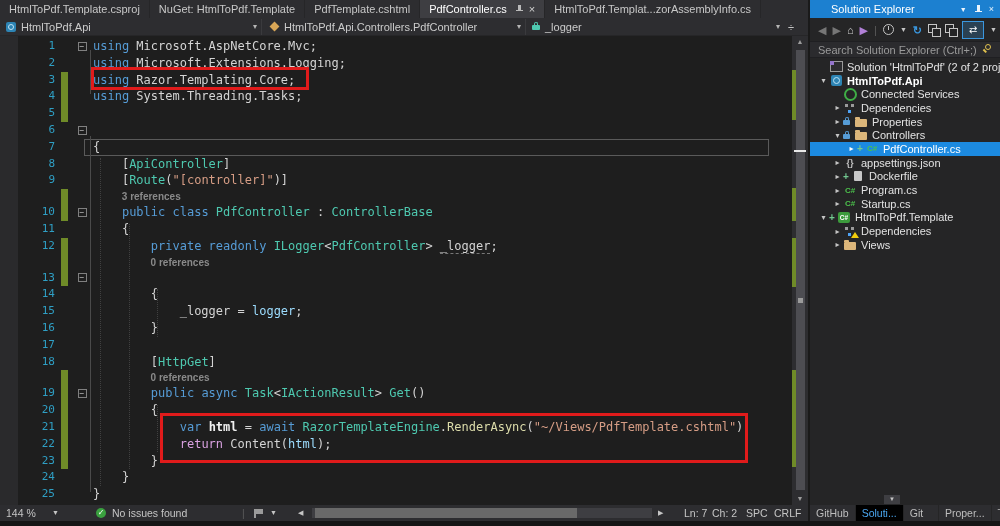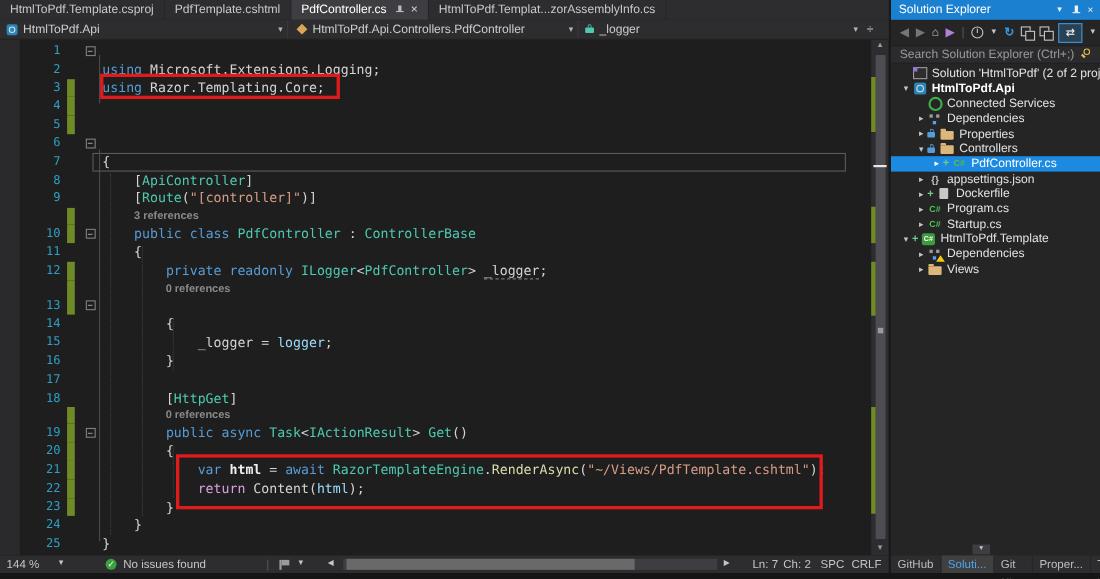--- a/index.html
+++ b/index.html
@@ -77,21 +77,21 @@
   .hsb-thumb{left:315px;top:3px;width:262px;height:10px;background:#696969;}
   .hsb-r{left:658px;font-size:7px;}
   .pos-ln{left:684px;}.pos-ch{left:712px;}.pos-spc{left:746px;}.pos-eol{left:774px;}
 
   
   .split{position:absolute;left:808px;top:0;width:2px;height:521px;background:#1a1a1a;}
 
   
   .sep{position:absolute;left:810px;top:0;width:190px;height:521px;background:#252526;}
   .setitle{position:absolute;left:0;top:0;width:100%;height:18px;background:#1c80d0;color:#ffffff;display:flex;align-items:center;}
-  .setitle .ttl{padding-left:7px;font-size:11px;}
+  .setitle .ttl{padding-left:21px;font-size:11px;}
   .setitle .ticons{margin-left:auto;display:flex;align-items:center;gap:7px;padding-right:6px;font-size:9px;color:#eaf4fd;}
   .setitle .pin2{display:inline-block;width:8px;height:9px;position:relative;}
   .setitle .pin2::before{content:"";position:absolute;left:3px;top:0;width:3px;height:6px;background:#eaf4fd;}
   .setitle .pin2::after{content:"";position:absolute;left:1px;top:6px;width:7px;height:1.5px;background:#eaf4fd;}
   .setoolbar{position:absolute;left:0;top:18px;width:100%;height:23px;display:flex;align-items:center;gap:6px;padding-left:8px;box-sizing:border-box;color:#c5c5c5;}
   .setoolbar .tsep{color:#5a5a5a;}
   .tico{font-size:11px;line-height:14px;}
   .dim{color:#767676;}
   .i-clock{width:9px;height:9px;border:1.5px solid #c5c5c5;border-radius:50%;position:relative;box-sizing:content-box;}
   .i-clock::before{content:"";position:absolute;left:4px;top:1px;width:1.5px;height:4px;background:#c5c5c5;}
@@ -130,32 +130,35 @@
   .i-json{color:#c5c5c5;font-size:9px;font-weight:bold;}
   .i-file{width:8px;height:10px;background:#c8c8c8;border-radius:1px;}
   .warn{position:absolute;right:-2px;bottom:-1px;width:0;height:0;border-left:4px solid transparent;border-right:4px solid transparent;border-bottom:6px solid #f2cc0c;}
   .trow .lbl{padding-left:1px;}
   .trow .lbl.bold{font-weight:bold;color:#ffffff;}
 
   .scrolldn{position:absolute;left:74px;top:495px;width:16px;height:9px;background:#3e3e42;color:#c5c5c5;font-size:6px;line-height:9px;text-align:center;}
 
   .ptabs{position:absolute;left:0;top:505px;width:100%;height:16px;background:#2d2d30;display:flex;font-size:10.5px;}
   .ptab{padding:0 6px;line-height:16px;color:#bdbdbd;border-right:1px solid #252526;}
-  .ptab.active{background:#404040;color:#4aa6f0;}
+  .ptab.active{background:#000000;color:#4aa6f0;}
 
   .statusstrip{position:absolute;left:0;top:521px;width:1000px;height:5px;background:#151515;}
 </style>
 </head>
 <body>
 
 <div class="app">
 
   <div class="tabbar">
       <div class="tab">
         <span>HtmlToPdf.Template.csproj</span>
+      </div>
+      <div class="tab">
+        <span>NuGet: HtmlToPdf.Template</span>
       </div>
       <div class="tab">
         <span>PdfTemplate.cshtml</span>
       </div>
       <div class="tab active">
         <span>PdfController.cs</span>
         <span class="pin"></span>
         <span class="closex">×</span>
       </div>
       <div class="tab">
@@ -189,37 +192,39 @@
 
   <div class="editor">
     <div class="glyphmargin"></div>
     <div class="codearea">
         <div class="crow">
           <span class="ln">1</span>
           <span class="chg"></span>
           <span class="foldc">
             <span class="foldbox">−</span>
           </span>
+          <span class="txt"><span class="k">using</span><span class="p"> Microsoft.AspNetCore.Mvc;</span></span>
         </div>
         <div class="crow">
           <span class="ln">2</span>
           <span class="chg"></span>
           <span class="foldc"></span>
           <span class="txt"><span class="k">using</span><span class="p"> Microsoft.Extensions.Logging;</span></span>
         </div>
         <div class="crow g">
           <span class="ln">3</span>
           <span class="chg"></span>
           <span class="foldc"></span>
           <span class="txt"><span class="k">using</span><span class="p"> Razor.Templating.Core;</span></span>
         </div>
         <div class="crow g">
           <span class="ln">4</span>
           <span class="chg"></span>
           <span class="foldc"></span>
+          <span class="txt"><span class="k">using</span><span class="p"> System.Threading.Tasks;</span></span>
         </div>
         <div class="crow g">
           <span class="ln">5</span>
           <span class="chg"></span>
           <span class="foldc"></span>
           <span class="txt"></span>
         </div>
         <div class="crow">
           <span class="ln">6</span>
           <span class="chg"></span>

